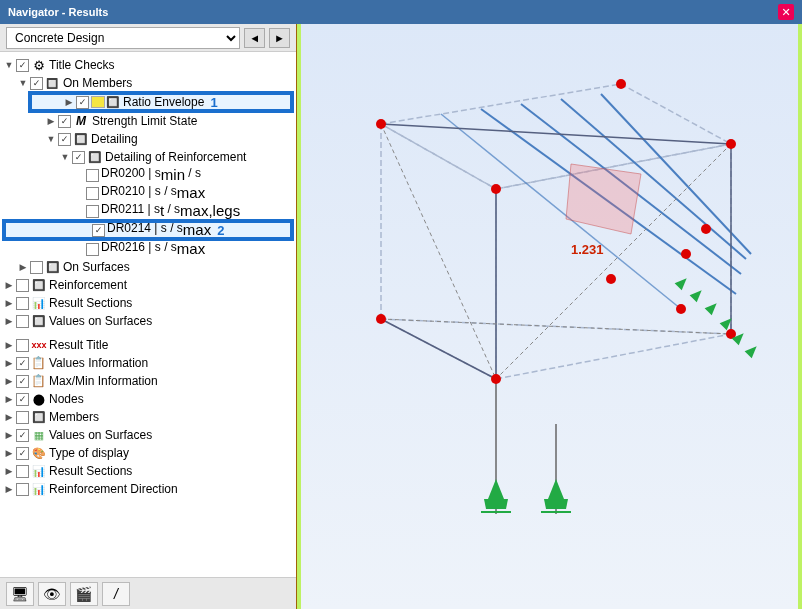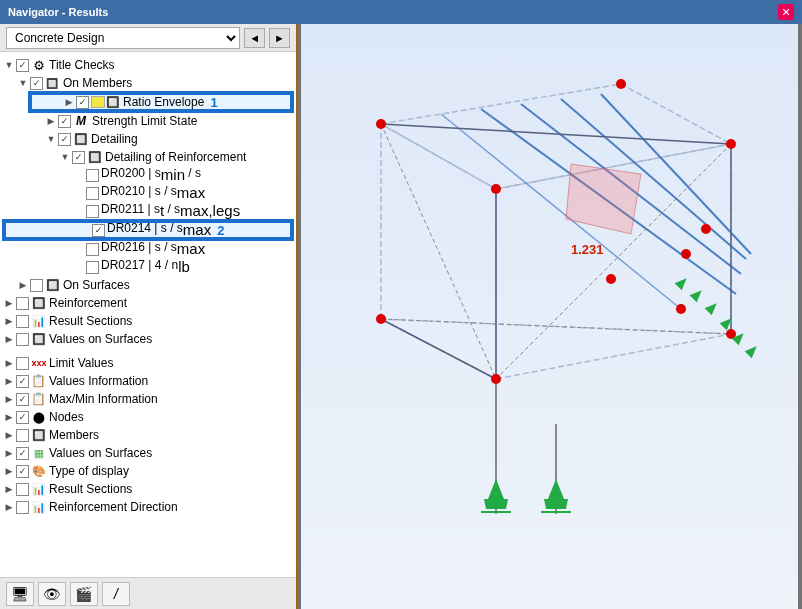--- a/index.html
+++ b/index.html
@@ -168,21 +168,21 @@
       padding: 2px 4px;
       font-size: 14px;
       height: 24px;
       width: 28px;
       display: flex; align-items: center; justify-content: center;
     }
 
     
     .right-panel {
       flex: 1;
-      background: #737373;
+      background: #bef264;
       position: relative;
       overflow: hidden;
     }
 
     
     .scene-svg {
       width: 100%;
       height: 100%;
     }
 
@@ -312,25 +312,20 @@
         <span class="node-number">2</span>
       </div>
 
 
       <div class="tree-node" style="padding-left:72px;">
         <span class="expand-placeholder"></span>
         <span class="dr-checkbox"></span>
         <span class="node-label">DR0216 | s / s<sub>max</sub></span>
       </div>
 
-      <div class="tree-node" style="padding-left:72px;">
-        <span class="expand-placeholder"></span>
-        <span class="dr-checkbox"></span>
-        <span class="node-label">DR0217 | 4 / n<sub>lb</sub></span>
-      </div>
 
       <div class="tree-node indent-2" style="padding-left:16px;">
         <span class="expand-btn">▶</span>
         <span class="checkbox"></span>
         <span class="node-icon" style="font-size:11px;">🔲</span>
         <span class="node-label">On Surfaces</span>
       </div>
 
       <div class="tree-node indent-1">
         <span class="expand-btn">▶</span>
@@ -352,21 +347,21 @@
         <span class="node-icon" style="font-size:11px;">🔲</span>
         <span class="node-label">Values on Surfaces</span>
       </div>
 
       <div class="tree-separator"></div>
 
       <div class="tree-node indent-1">
         <span class="expand-btn">▶</span>
         <span class="checkbox"></span>
         <span class="node-icon" style="font-size:9px; font-weight:bold; color:#c00;">xxx</span>
-        <span class="node-label">Limit Values</span>
+        <span class="node-label">Result Title</span>
       </div>
 
       <div class="tree-node indent-1">
         <span class="expand-btn">▶</span>
         <span class="checkbox checked"></span>
         <span class="node-icon" style="font-size:12px; color:#c60;">📋</span>
         <span class="node-label">Values Information</span>
       </div>
 
       <div class="tree-node indent-1">

